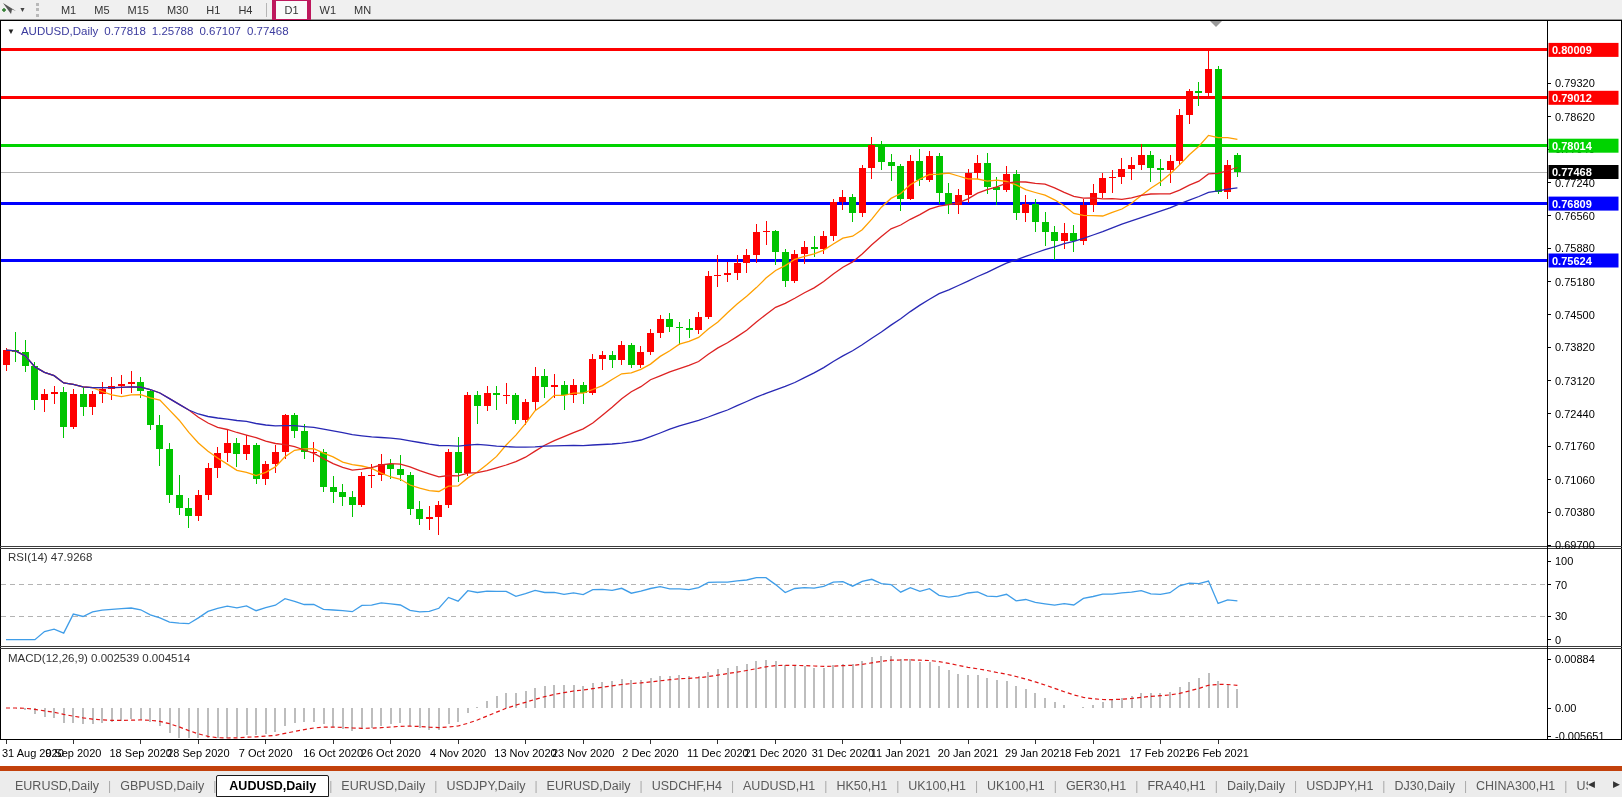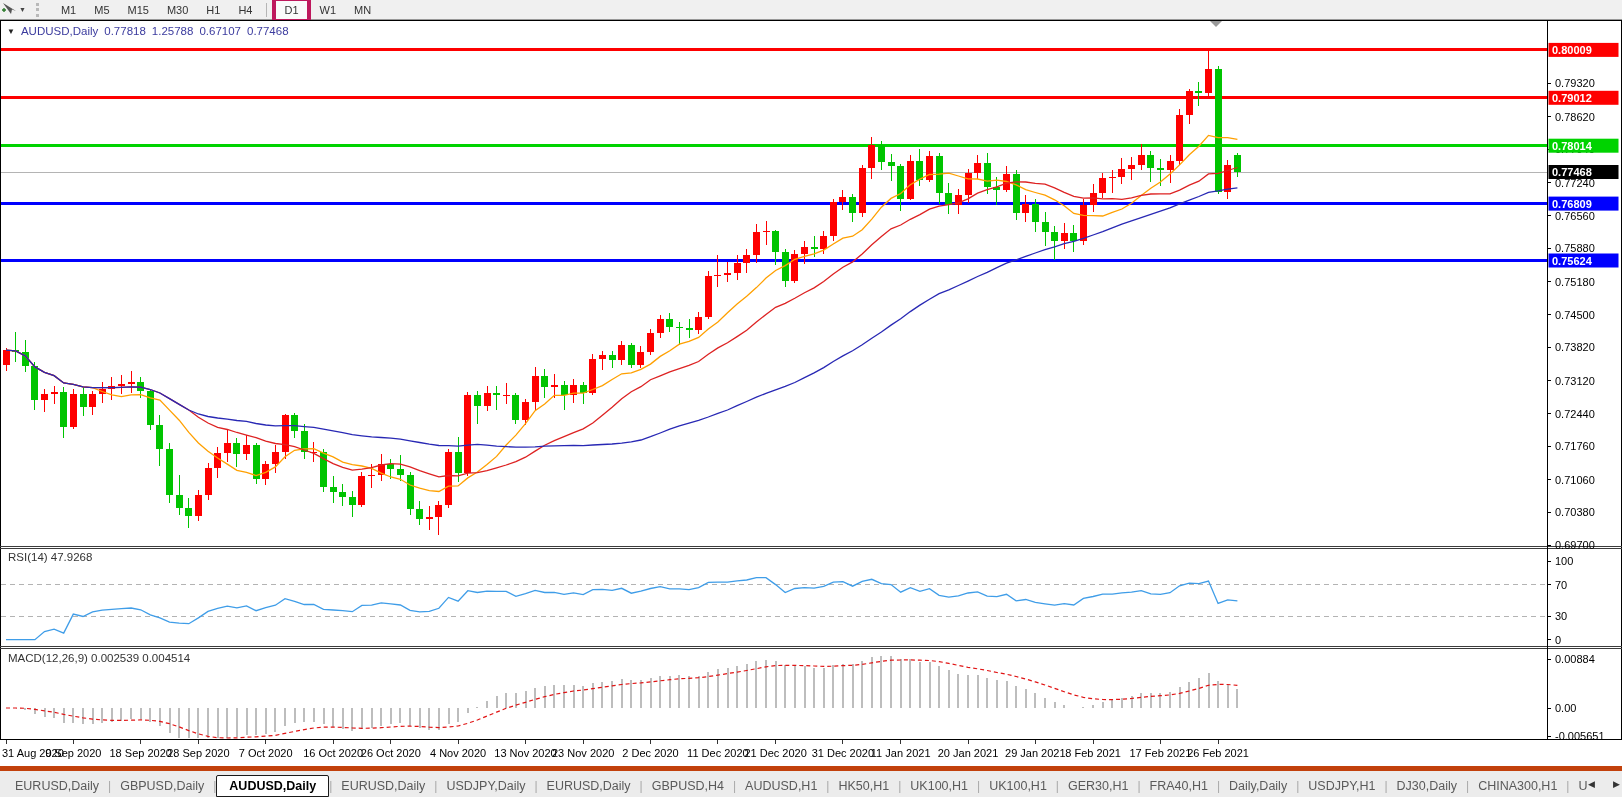--- a/index.html
+++ b/index.html
@@ -608,21 +608,21 @@
       <span class="tab">GBPUSD,Daily</span>
       <span class="tab-sep">|</span>
       <span class="tab active">AUDUSD,Daily</span>
       <span class="tab-sep">|</span>
       <span class="tab">EURUSD,Daily</span>
       <span class="tab-sep">|</span>
       <span class="tab">USDJPY,Daily</span>
       <span class="tab-sep">|</span>
       <span class="tab">EURUSD,Daily</span>
       <span class="tab-sep">|</span>
-      <span class="tab">GBPUSD,H4</span>
+      <span class="tab">USDCHF,H4</span>
       <span class="tab-sep">|</span>
       <span class="tab">AUDUSD,H1</span>
       <span class="tab-sep">|</span>
       <span class="tab">HK50,H1</span>
       <span class="tab-sep">|</span>
       <span class="tab">UK100,H1</span>
       <span class="tab-sep">|</span>
       <span class="tab">UK100,H1</span>
       <span class="tab-sep">|</span>
       <span class="tab">GER30,H1</span>

